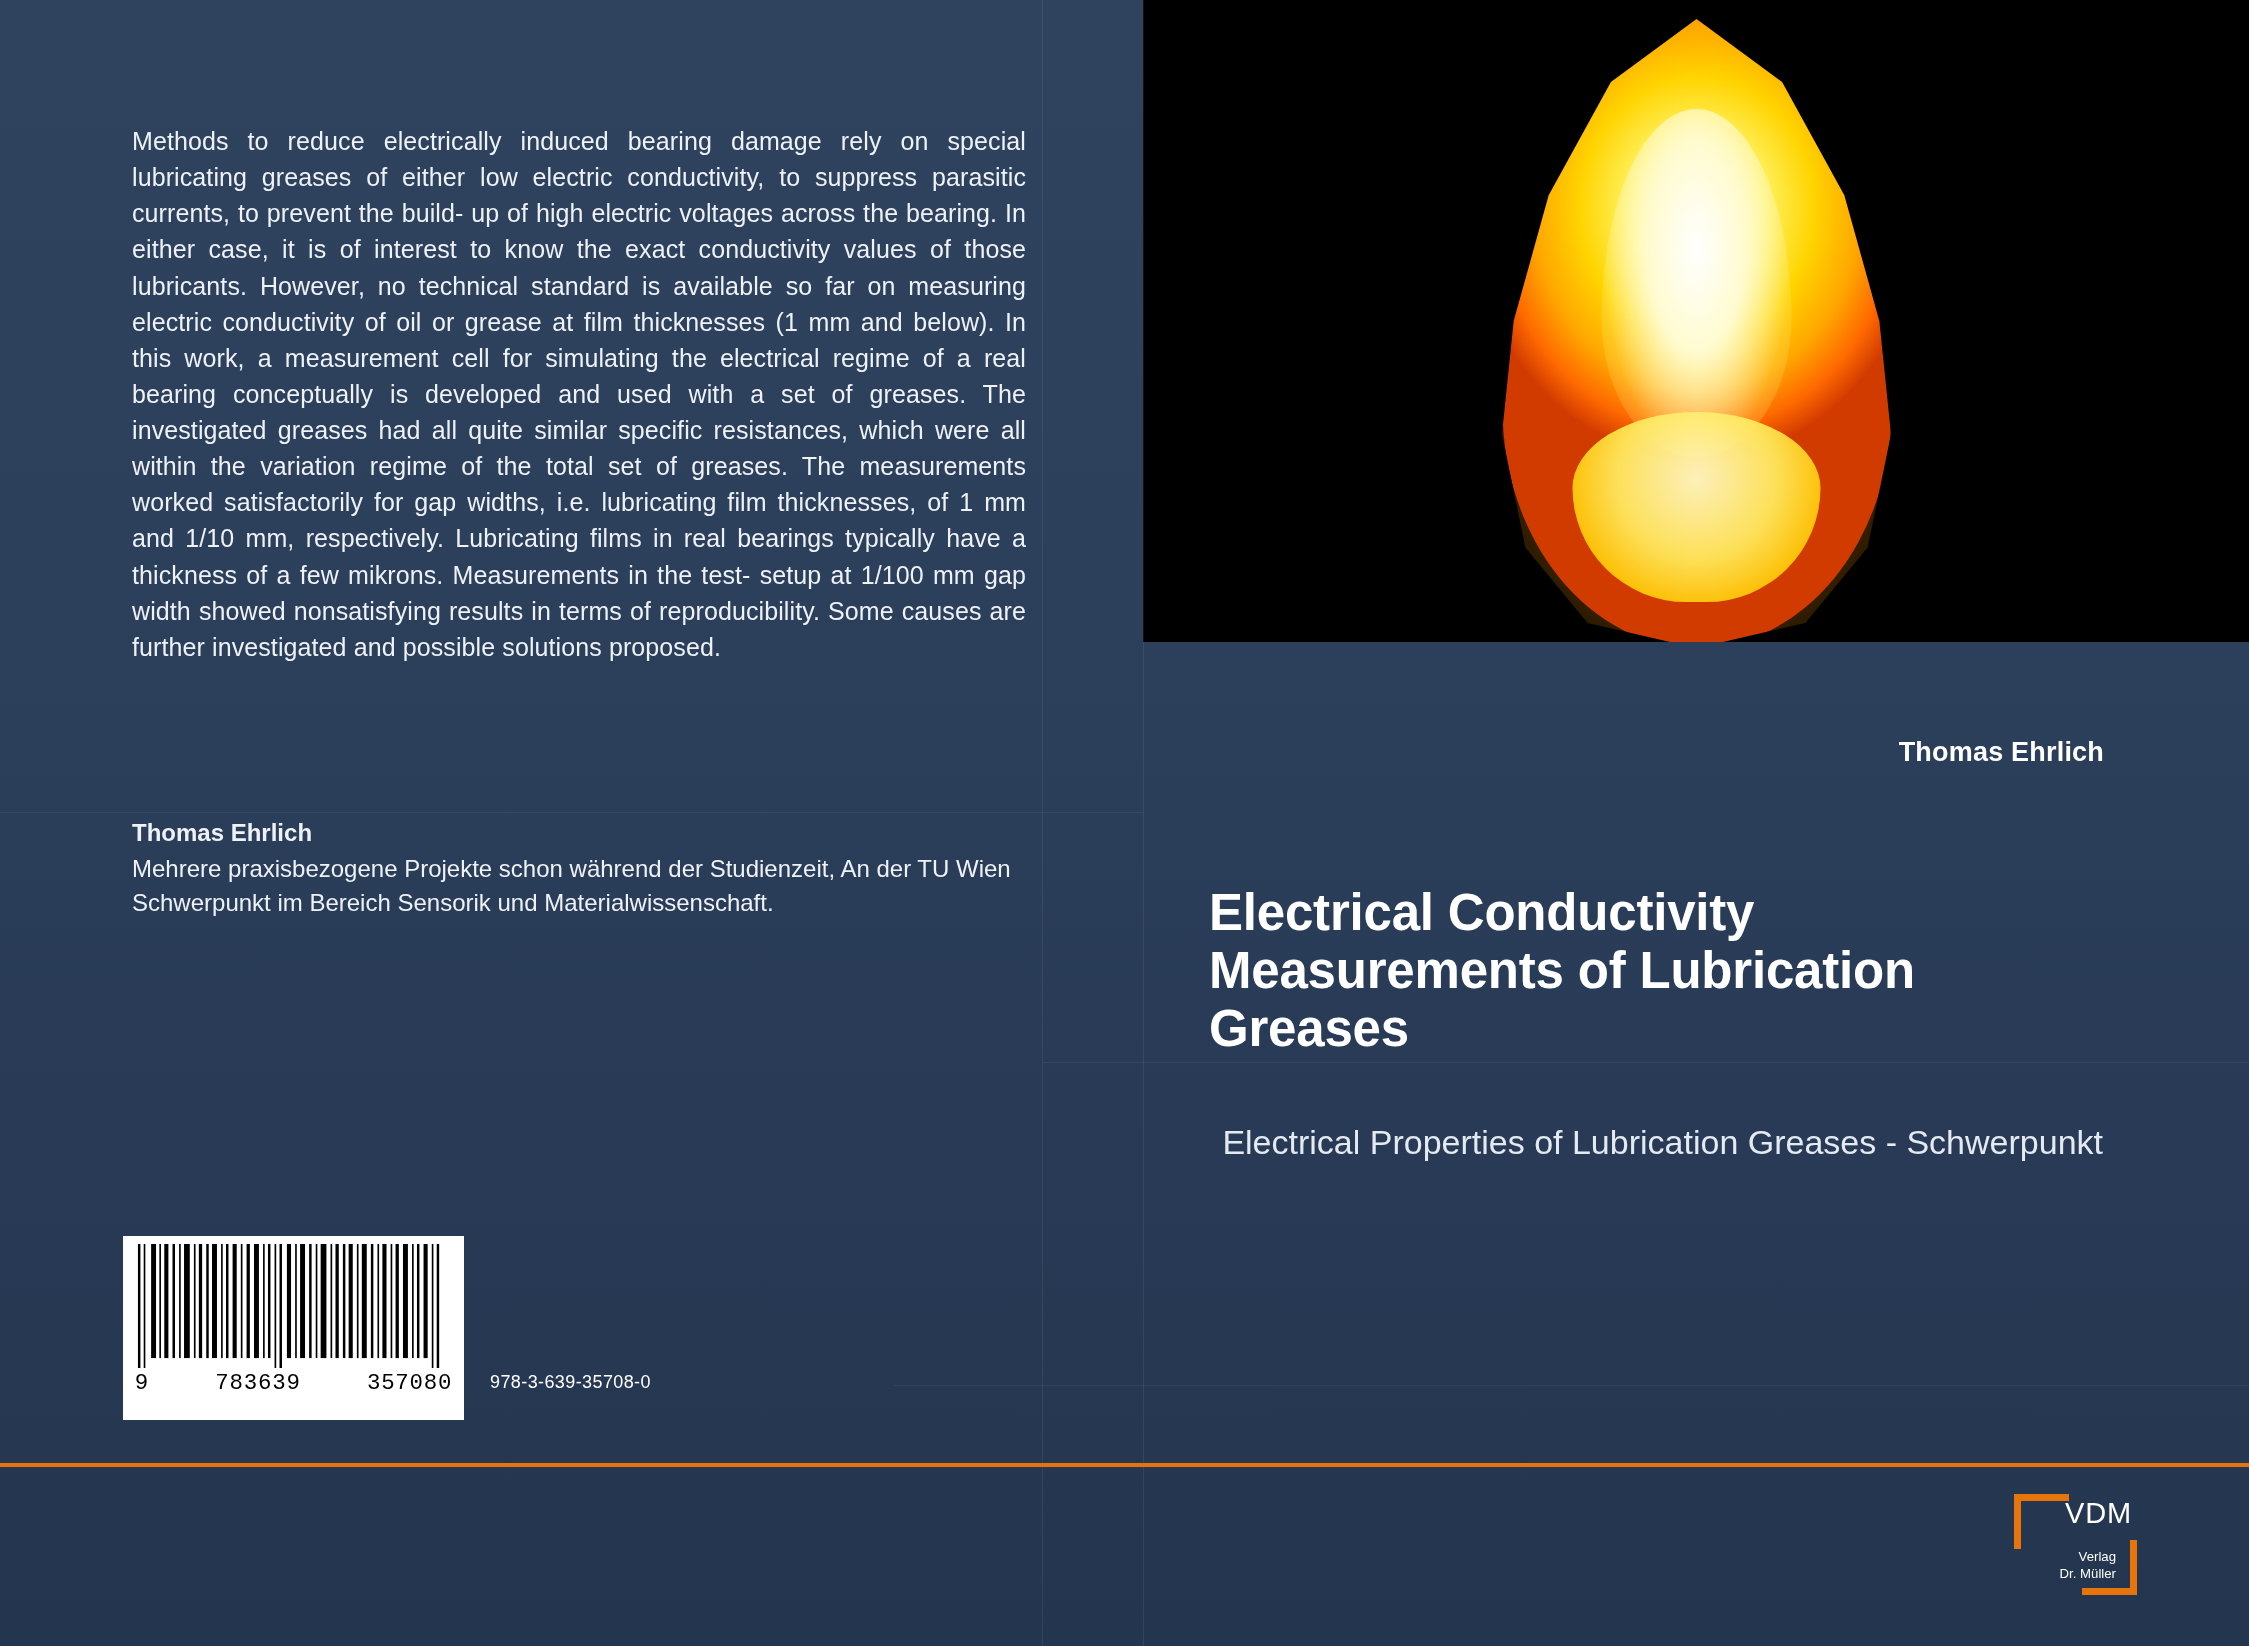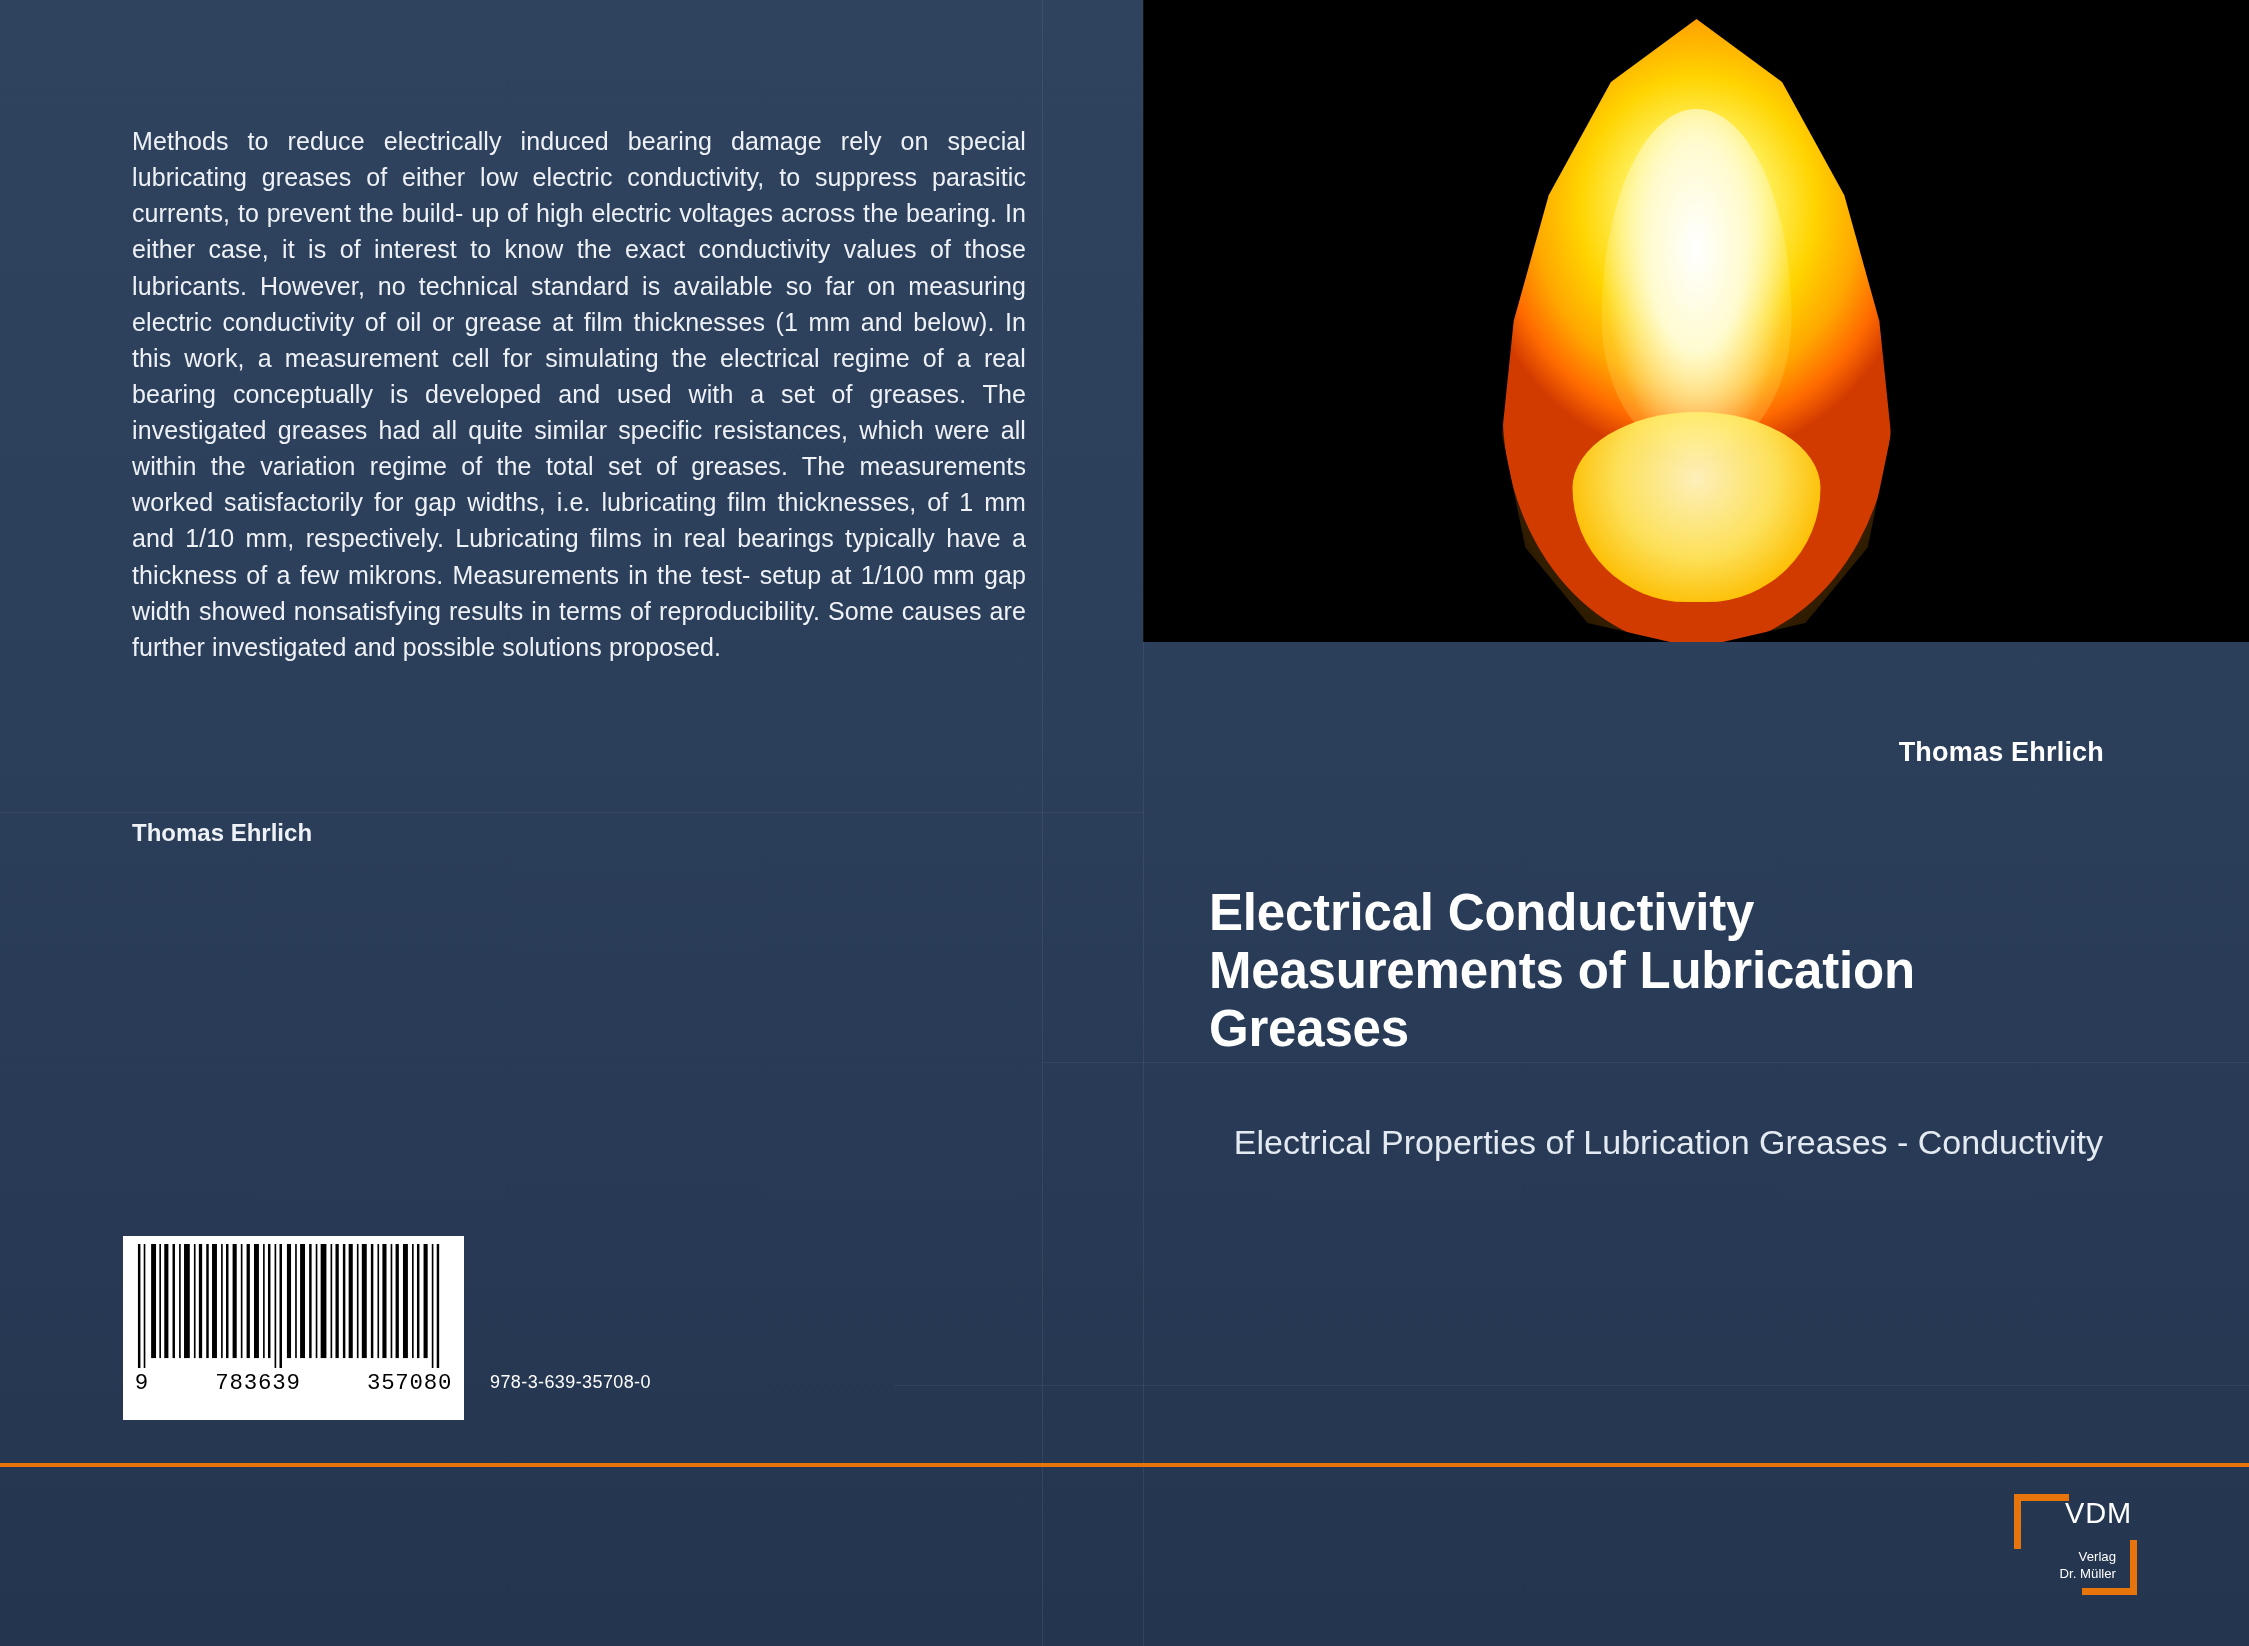--- a/index.html
+++ b/index.html
@@ -249,20 +249,21 @@
   <div class="guide" style="left:1043px; top:1062px; width:1207px;"></div>
   <div class="guide" style="left:894px; top:1385px; width:1356px;"></div>
 
   <div class="fold" style="left:1042px;"></div>
   <div class="fold" style="left:1143px;"></div>
 
   <div class="layer back-text">Methods to reduce electrically induced bearing damage rely on special lubricating greases of either low electric conductivity, to suppress parasitic currents, to prevent the build- up of high electric voltages across the bearing. In either case, it is of interest to know the exact conductivity values of those lubricants. However, no technical standard is available so far on measuring electric conductivity of oil or grease at film thicknesses (1 mm and below). In this work, a measurement cell for simulating the electrical regime of a real bearing conceptually is developed and used with a set of greases. The investigated greases had all quite similar specific resistances, which were all within the variation regime of the total set of greases. The measurements worked satisfactorily for gap widths, i.e. lubricating film thicknesses, of 1 mm and 1/10 mm, respectively. Lubricating films in real bearings typically have a thickness of a few mikrons. Measurements in the test- setup at 1/100 mm gap width showed nonsatisfying results in terms of reproducibility. Some causes are further investigated and possible solutions proposed.</div>
 
   <div class="layer author-block">
     <span class="name">Thomas Ehrlich</span>
+    <span>Mehrere praxisbezogene Projekte schon während der Studienzeit, An der TU Wien Schwerpunkt im Bereich Sensorik und Materialwissenschaft.</span>
   </div>
 
   <div class="layer barcode-wrap">
     <svg class="bars" viewBox="0 0 390 150" preserveAspectRatio="none">
       <g fill="#000">
         <rect x="6" y="0" width="3" height="150"></rect>
         <rect x="13" y="0" width="2" height="150"></rect>
         <rect x="22" y="0" width="6" height="138"></rect>
         <rect x="32" y="0" width="2" height="138"></rect>
         <rect x="38" y="0" width="5" height="138"></rect>
@@ -321,21 +322,21 @@
     <div class="flame">
       <div class="flame-core"></div>
       <div class="flame-inner"></div>
     </div>
   </div>
 
   <div class="layer front-author">Thomas Ehrlich</div>
 
   <div class="layer front-title">Electrical Conductivity Measurements of Lubrication Greases</div>
 
-  <div class="layer front-subtitle">Electrical Properties of Lubrication Greases - Conductivity</div>
+  <div class="layer front-subtitle">Electrical Properties of Lubrication Greases - Schwerpunkt</div>
 
   <div class="bottom-rule"></div>
 
   <div class="logo">
     <div class="corner-tl"></div>
     <div class="corner-br"></div>
     <div class="vdm">VDM</div>
     <div class="verlag">
       <span>Verlag</span><br>
       <span>Dr. Müller</span>

